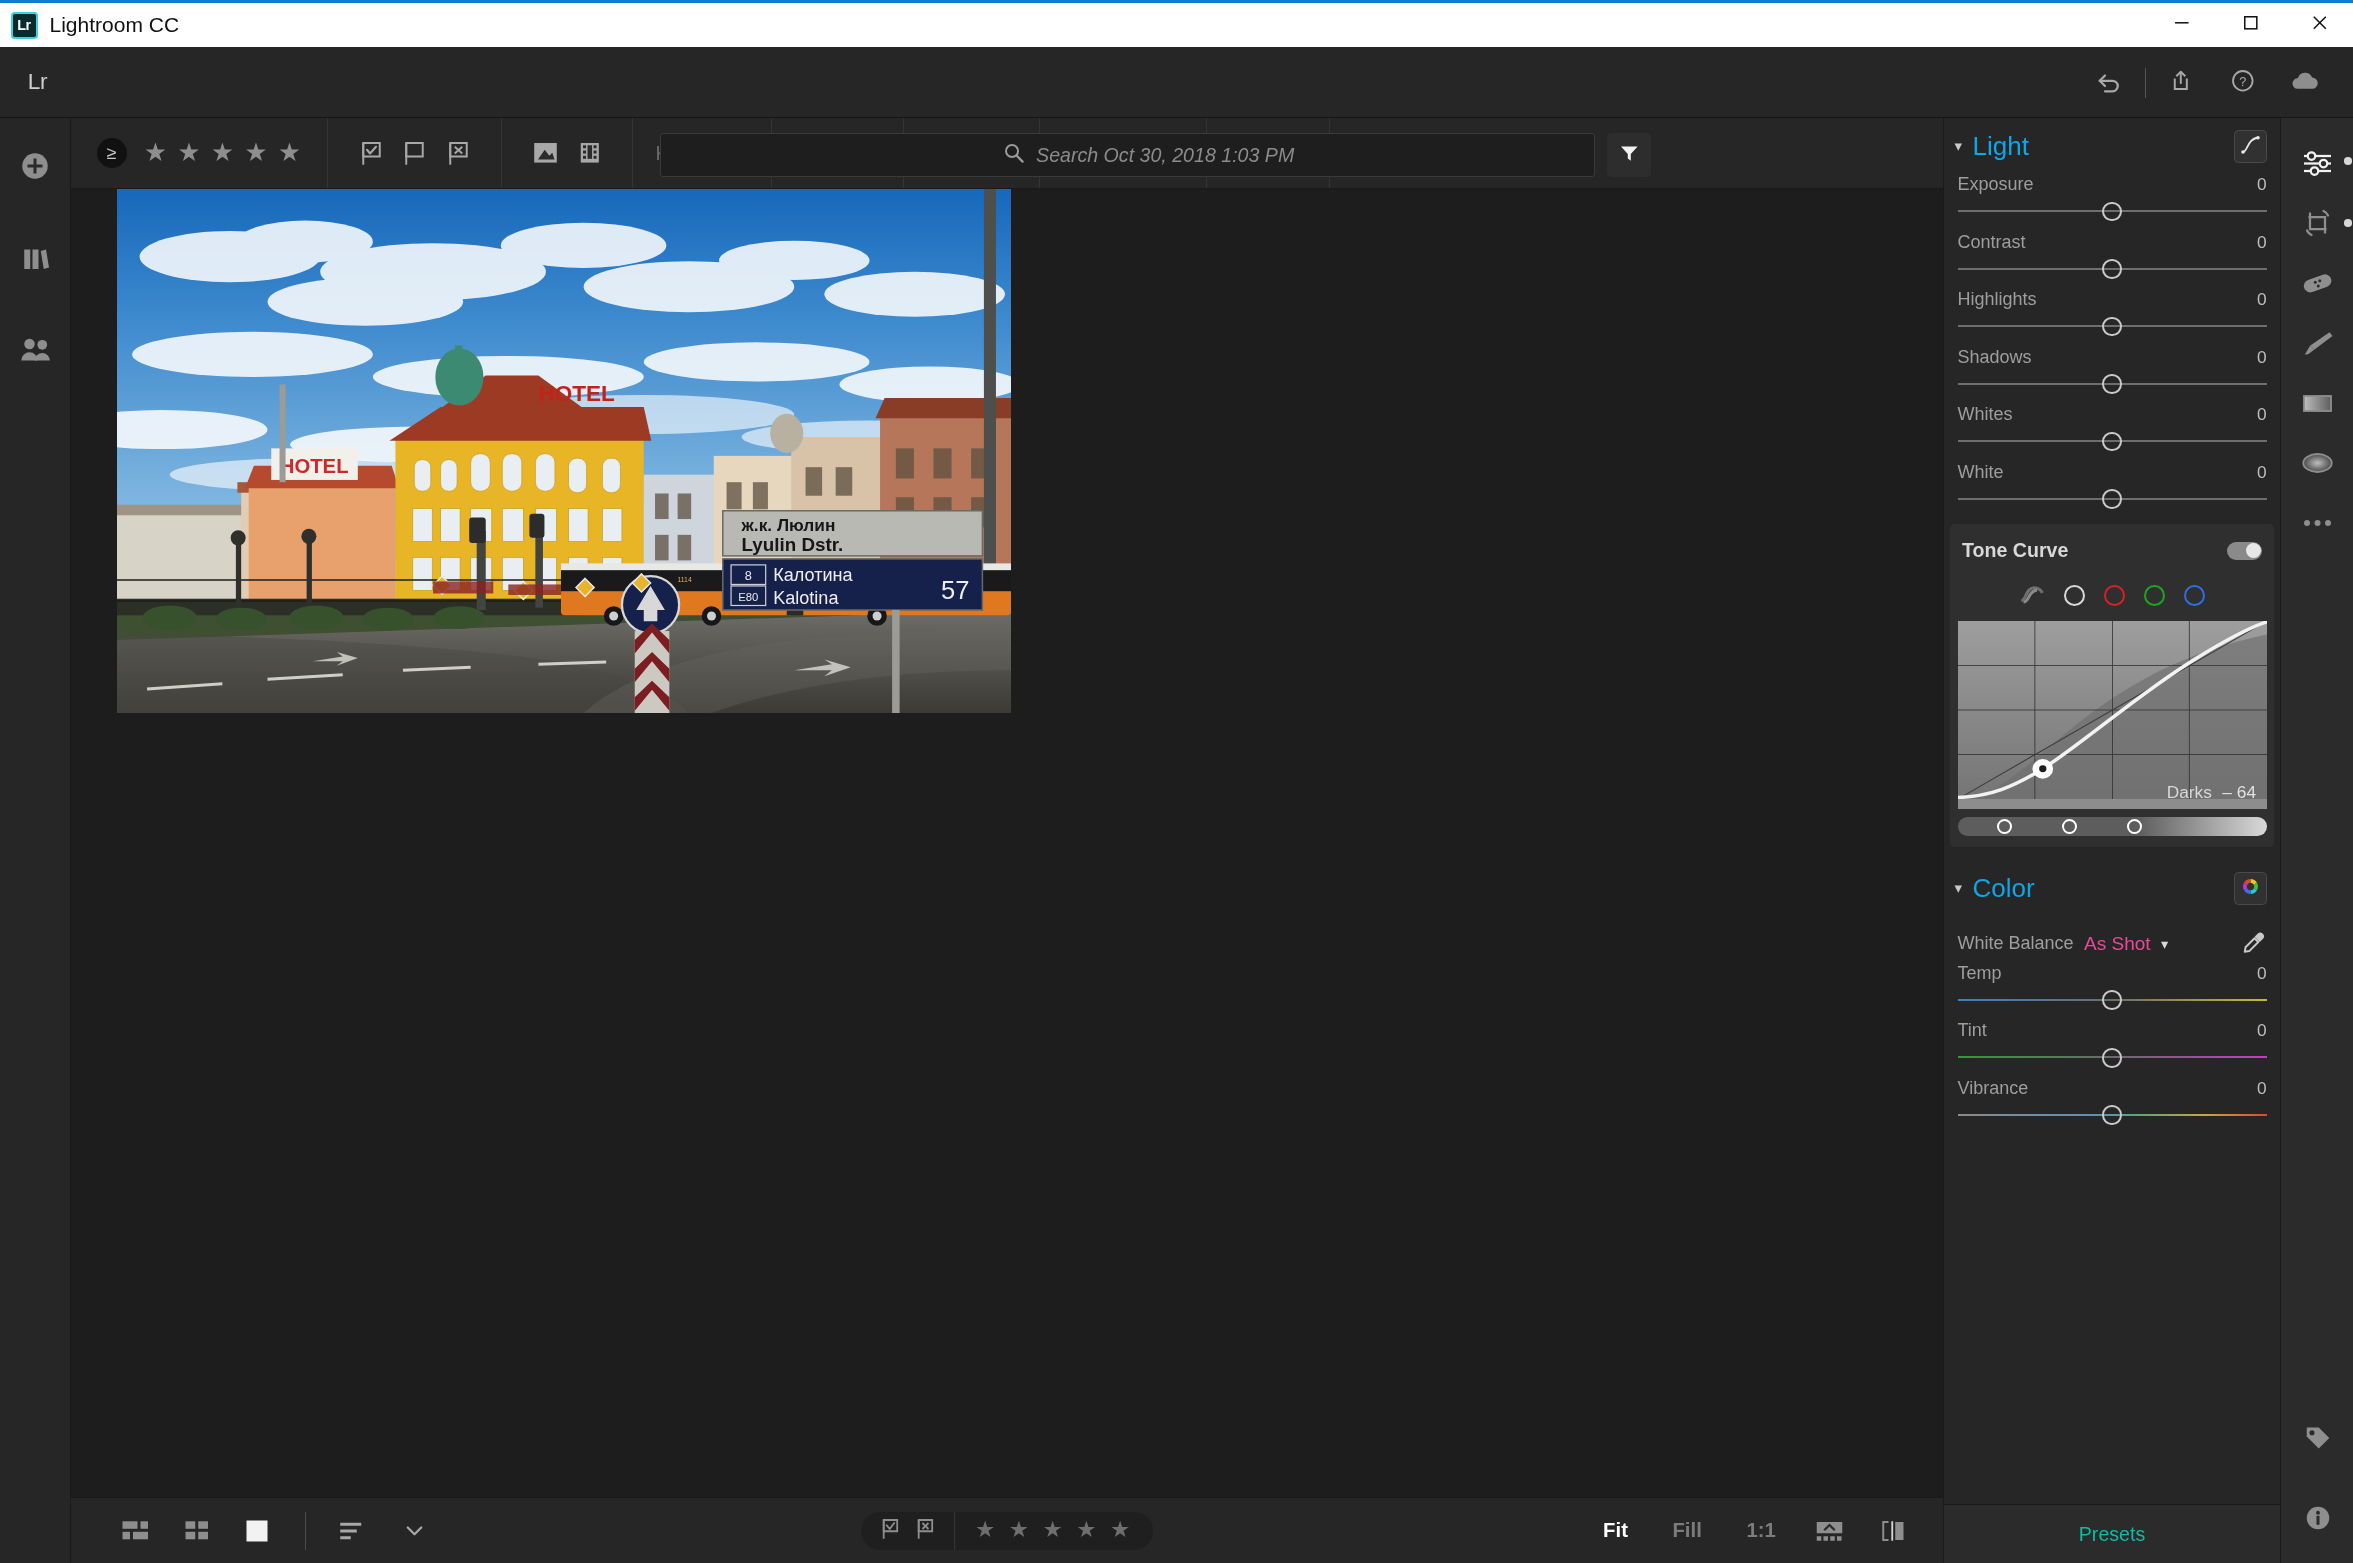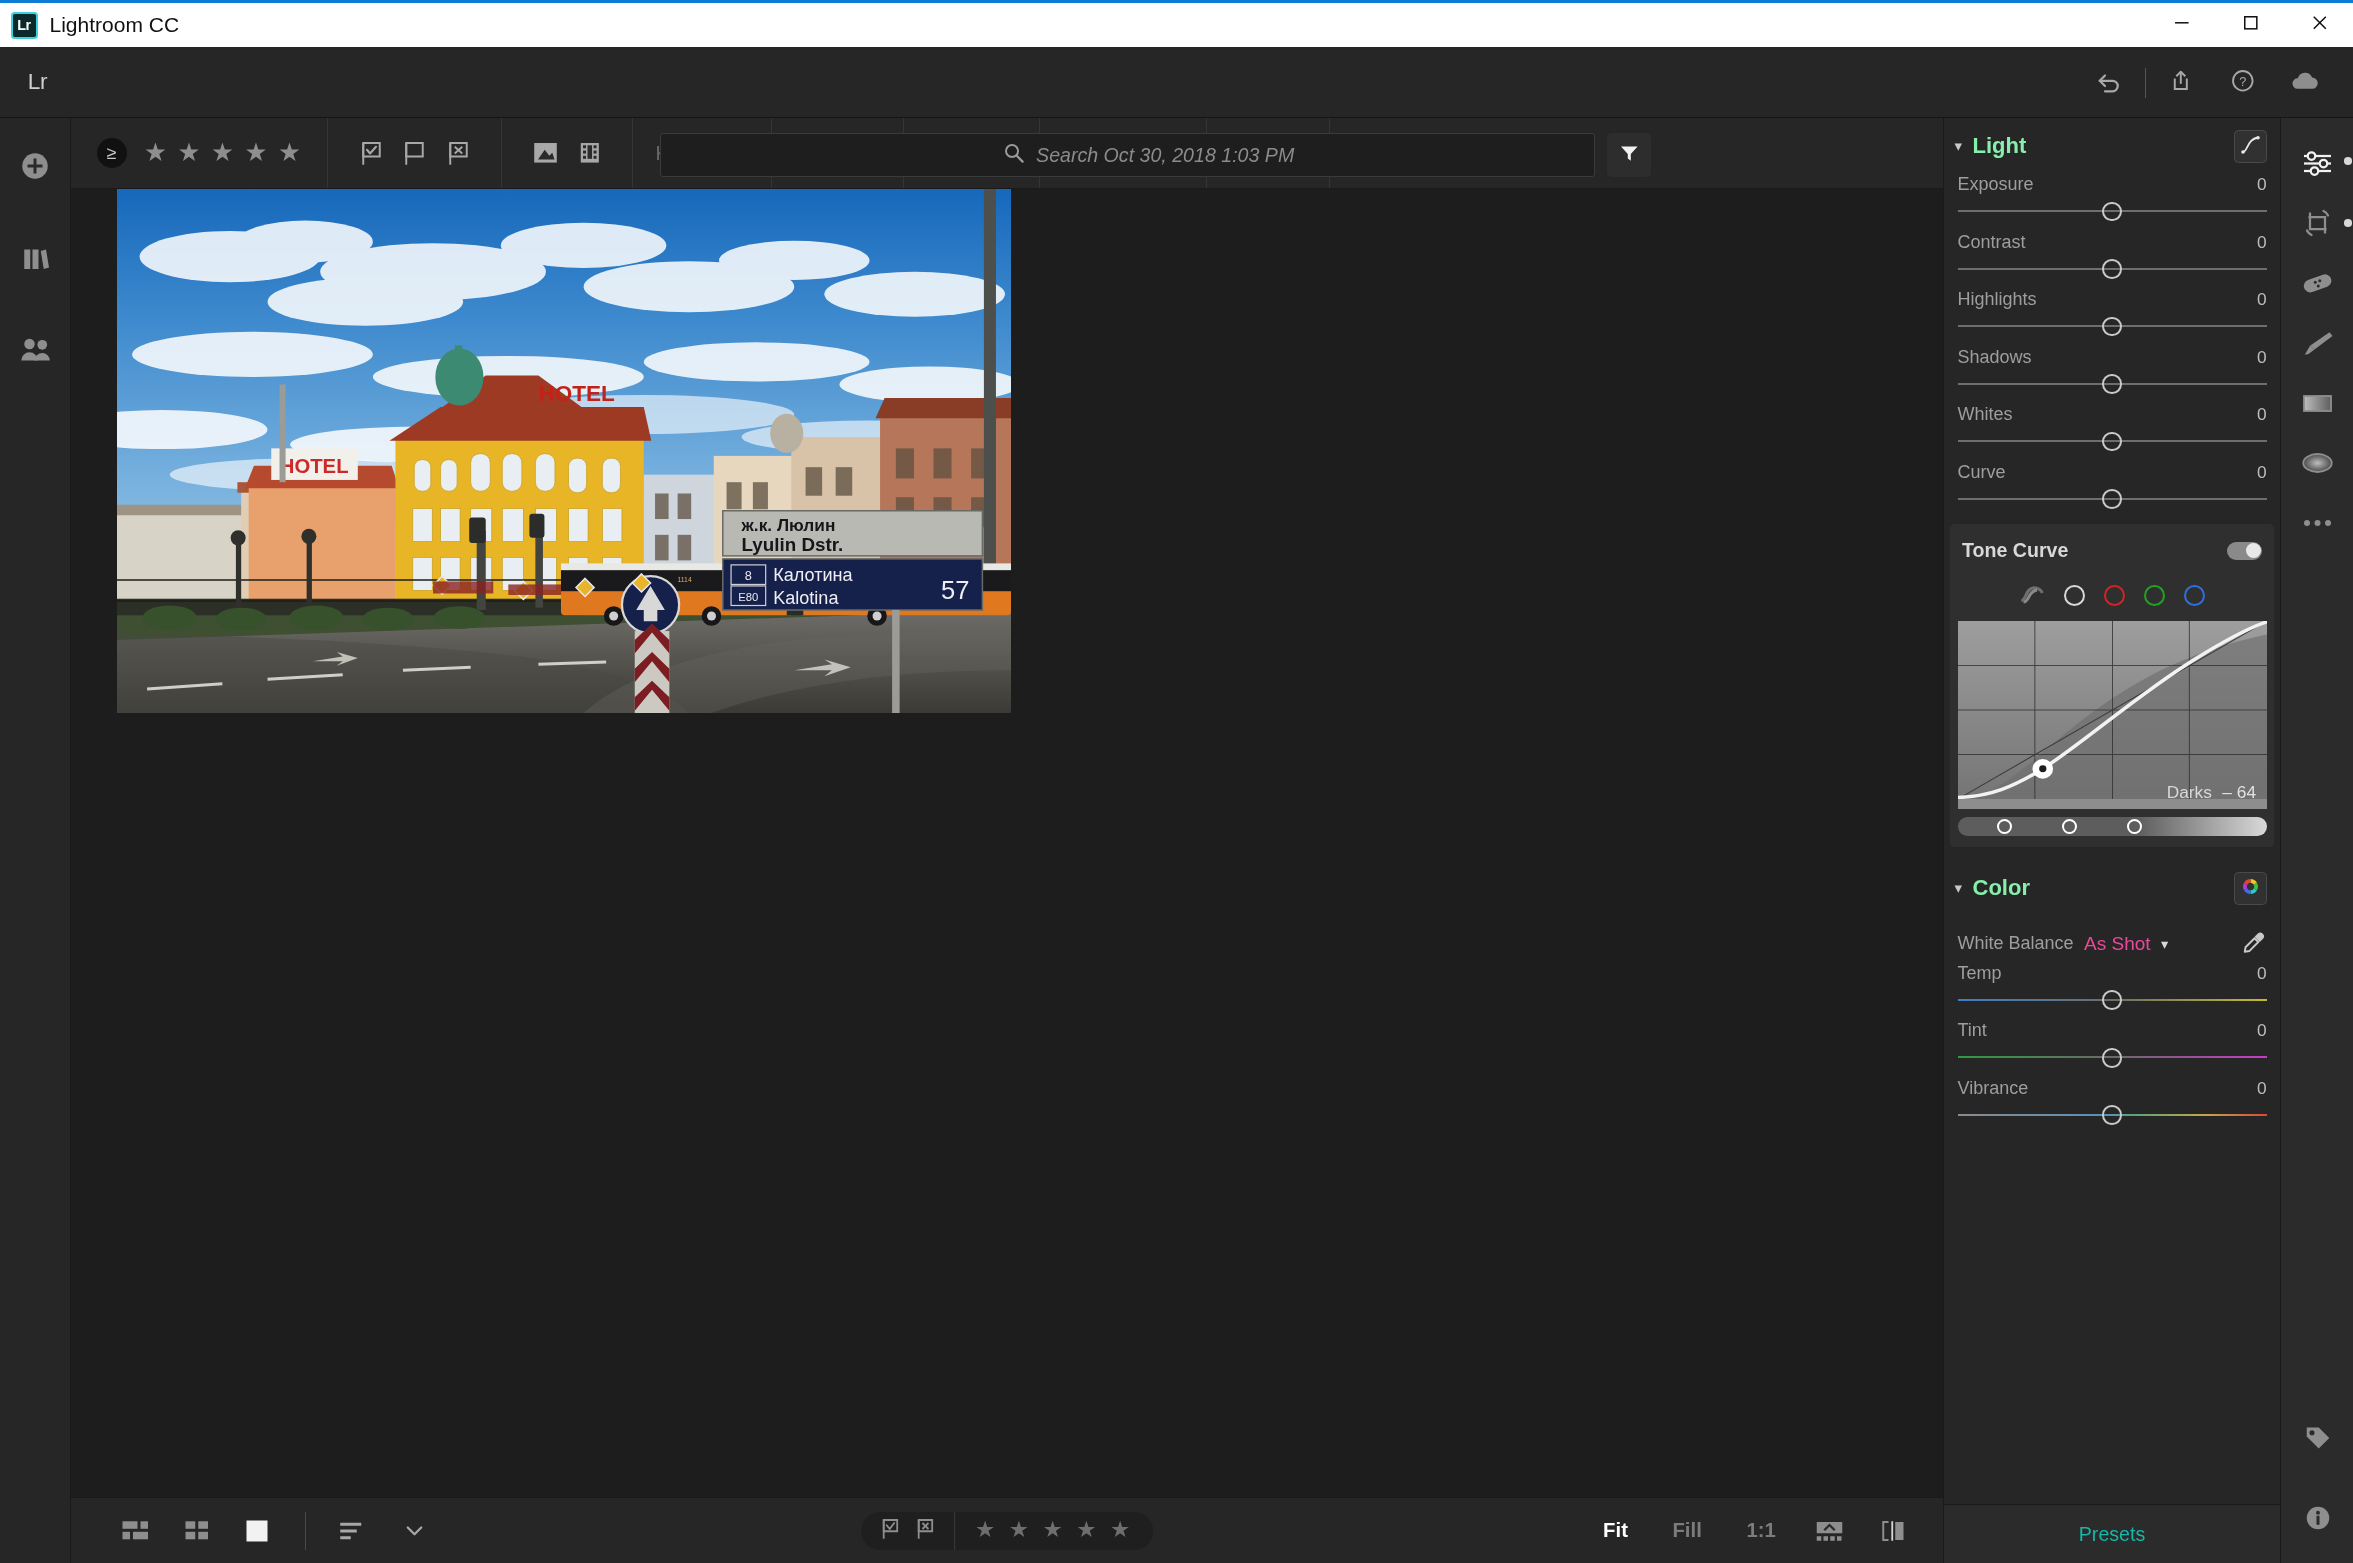--- a/index.html
+++ b/index.html
@@ -162,21 +162,21 @@
   .right-panel {
     width: 337px; background: #262626; flex: none;
     display: flex; flex-direction: column;
     border-left: 0.8px solid #1a1a1a;
   }
   .panel-scroll { flex: 1; overflow: hidden; }
   .section-head {
     height: 56px; display: flex; align-items: center; padding: 0 13.5px 0 10.5px;
   }
   .sec-chev { color: #c8c8c8; font-size: 15px; margin-right: 10.5px; }
-  .sec-title { font-size: 22px; color: #86efac; font-weight: bold; flex: 1; }
+  .sec-title { font-size: 26px; color: #0ea5e9; font-weight: normal; flex: 1; }
   .sec-btn {
     width: 33px; height: 33px; border-radius: 4.5px; background: #313131;
     border: 0.8px solid #4a4a4a;
     display: flex; align-items: center; justify-content: center;
   }
   .slider-row { padding: 0 9px; margin-bottom: 6px; }
   .slider-top { display: flex; justify-content: space-between; align-items: baseline; padding: 0 4.5px; }
   .sl-label { font-size: 18px; color: #9e9e9e; }
   .sl-value { font-size: 17.3px; color: #bdbdbd; }
   .track-wrap { position: relative; height: 29px; margin-top: 1.5px; }
@@ -805,21 +805,21 @@
               <span class="sl-label">Whites</span>
               <span class="sl-value">0</span>
             </div>
           <div class="track-wrap">
               <div class="track"></div>
               <div class="knob"></div>
             </div>
         </div>
         <div class="slider-row">
           <div class="slider-top">
-              <span class="sl-label">Curve</span>
+              <span class="sl-label">White</span>
               <span class="sl-value">0</span>
             </div>
           <div class="track-wrap">
               <div class="track"></div>
               <div class="knob"></div>
             </div>
         </div>
 
         <div class="tc-card">
           <div class="tc-head">

